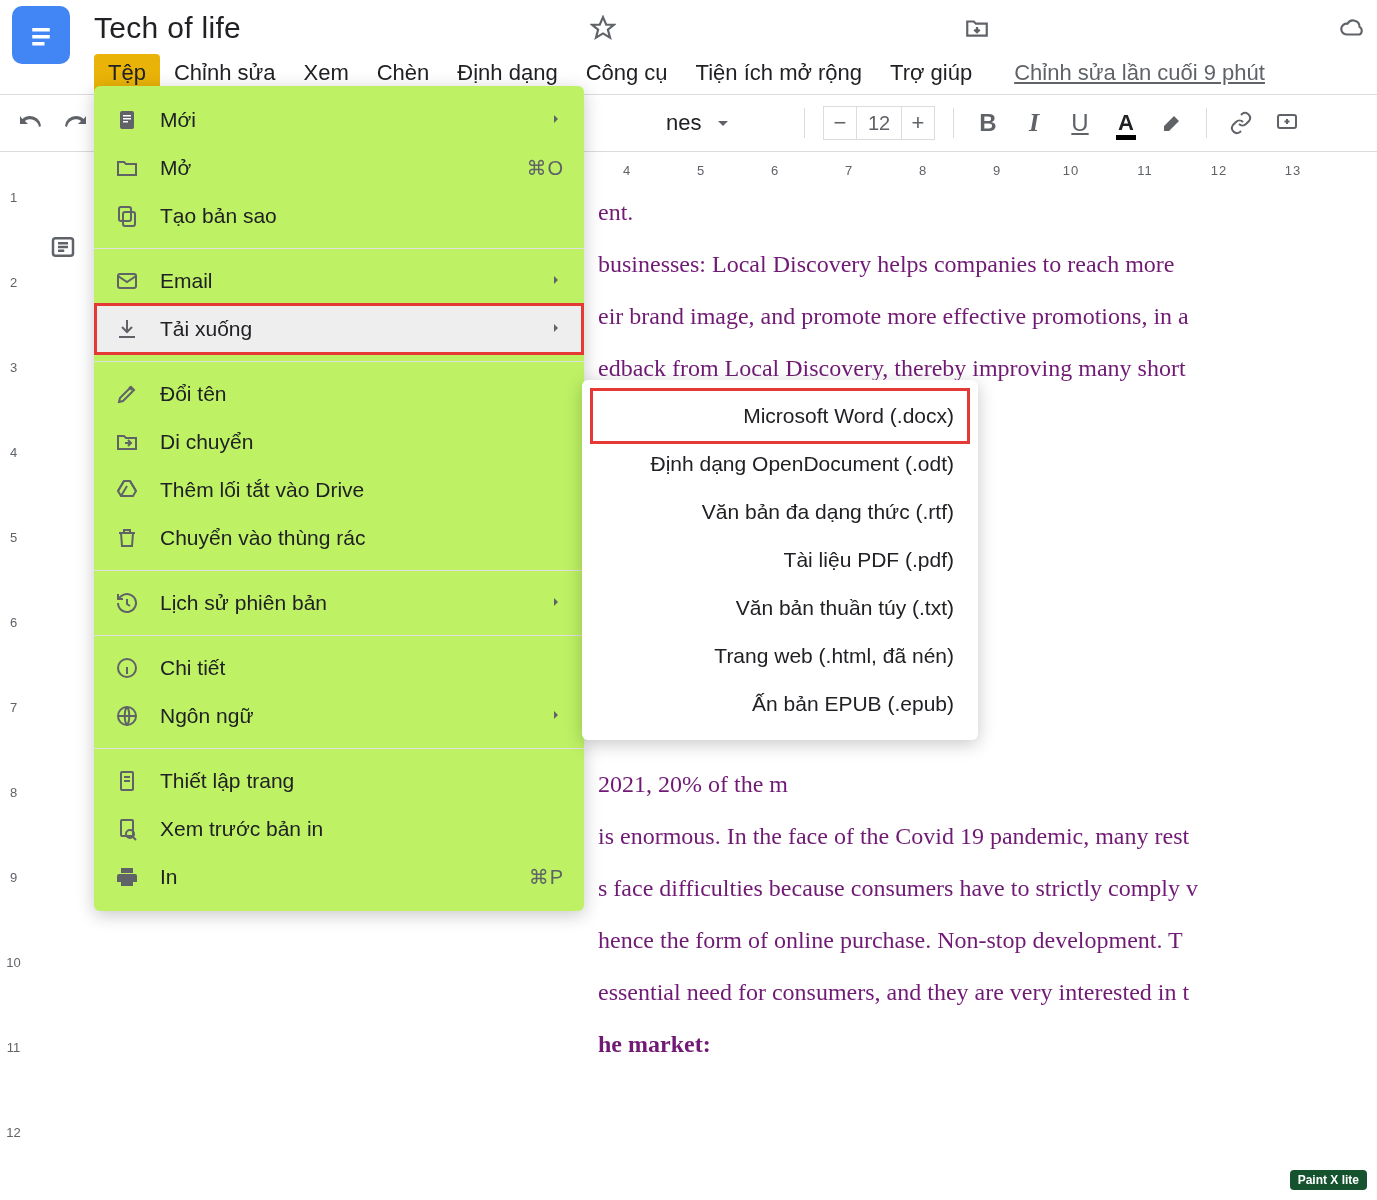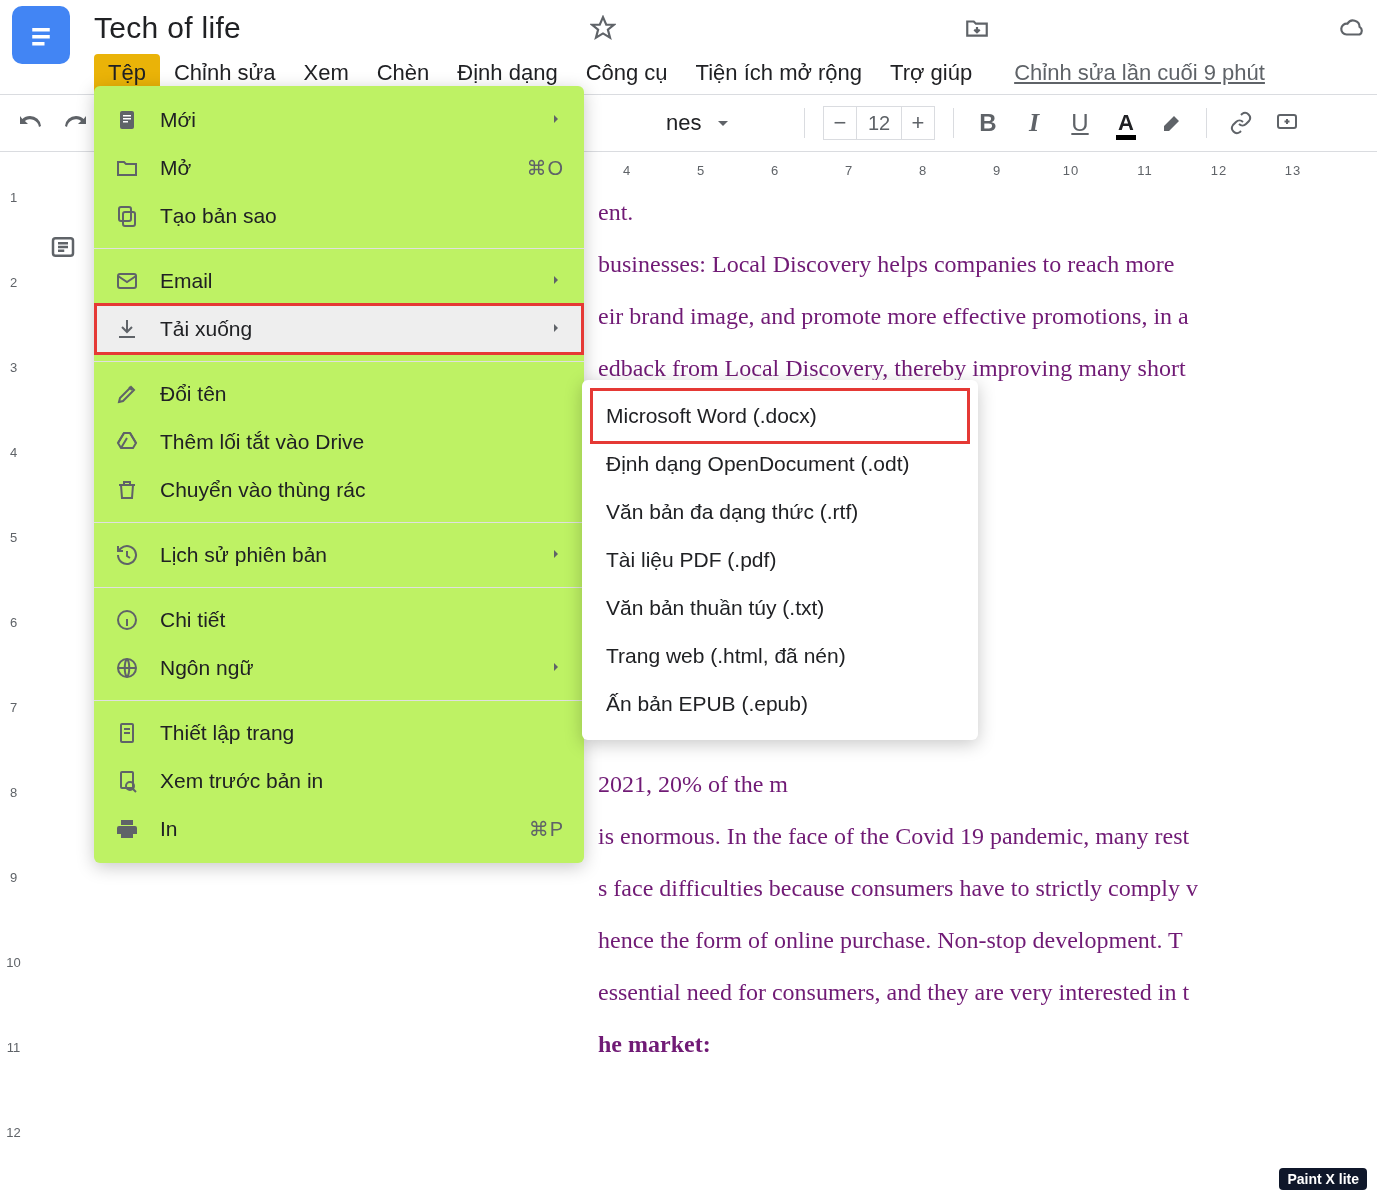--- a/index.html
+++ b/index.html
@@ -84,27 +84,27 @@
   .menu .divider { height:1px; margin:8px 0; background:#e0e0e0; }
   .menu .red-box { position:absolute; inset:-2px 0 -2px 0; border:3px solid #e53935; pointer-events:none; }
 
   
   .submenu {
     position:absolute; top:380px; left:582px; width:396px;
     background:#fff; border-radius:6px;
     box-shadow: 0 4px 18px rgba(0,0,0,.22);
     padding: 12px 0; z-index: 60;
   }
-  .submenu .srow { display:flex; align-items:center; height:48px; padding:0 24px; font-size:21px; position:relative; }
+  .submenu .srow { display:flex; align-items:center; height:48px; padding:0 24px; font-size:21px; position:relative;justify-content:flex-end; }
   .submenu .srow .red-box2 { position:absolute; inset:-4px 8px -4px 8px; border:3px solid #e53935; pointer-events:none; }
 
   
   .watermark {
     position:absolute; right:10px; bottom:10px;
-    background:#0f172a; color:#fff; font-size:14px; font-weight:700;
+    background:#14532d; color:#fff; font-size:12px; font-weight:700;
     padding:3px 8px; border-radius:4px;
   }
 </style>
 </head>
 <body>
 
 <div class="header">
   <div class="logo-box">
     <svg viewBox="0 0 24 24" fill="#fff">
         <path d="M6 2h9l5 5v15a0 0 0 0 1 0 0H6a0 0 0 0 1 0 0V2z" fill="#fff" opacity=".0"></path>
@@ -329,20 +329,29 @@
       <span class="icon">
         <svg viewBox="0 0 24 24" fill="none" stroke="#5f6368" stroke-width="2">
           <path d="M4 20l4-1 11-11-3-3L5 16l-1 4zM14 5l3 3"></path>
         </svg>
       </span>
       <span class="label">Đổi tên</span>
     </div>
     <div class="row">
       <span class="icon">
         <svg viewBox="0 0 24 24" fill="none" stroke="#5f6368" stroke-width="2">
+          <path d="M3 6h6l2 2h10v11H3z"></path>
+          <path d="M10 13h6M13 10l3 3-3 3"></path>
+        </svg>
+      </span>
+      <span class="label">Di chuyển</span>
+    </div>
+    <div class="row">
+      <span class="icon">
+        <svg viewBox="0 0 24 24" fill="none" stroke="#5f6368" stroke-width="2">
           <path d="M9 3h6l6 10-3 5H6l-3-5z"></path>
           <path d="M9 3 3 13M15 3l6 10M6 18l6-10"></path>
         </svg>
       </span>
       <span class="label">Thêm lối tắt vào Drive</span>
     </div>
     <div class="row">
       <span class="icon">
         <svg viewBox="0 0 24 24" fill="none" stroke="#5f6368" stroke-width="2">
           <path d="M4 7h16M9 7V4h6v3M6 7l1 13h10l1-13"></path>

